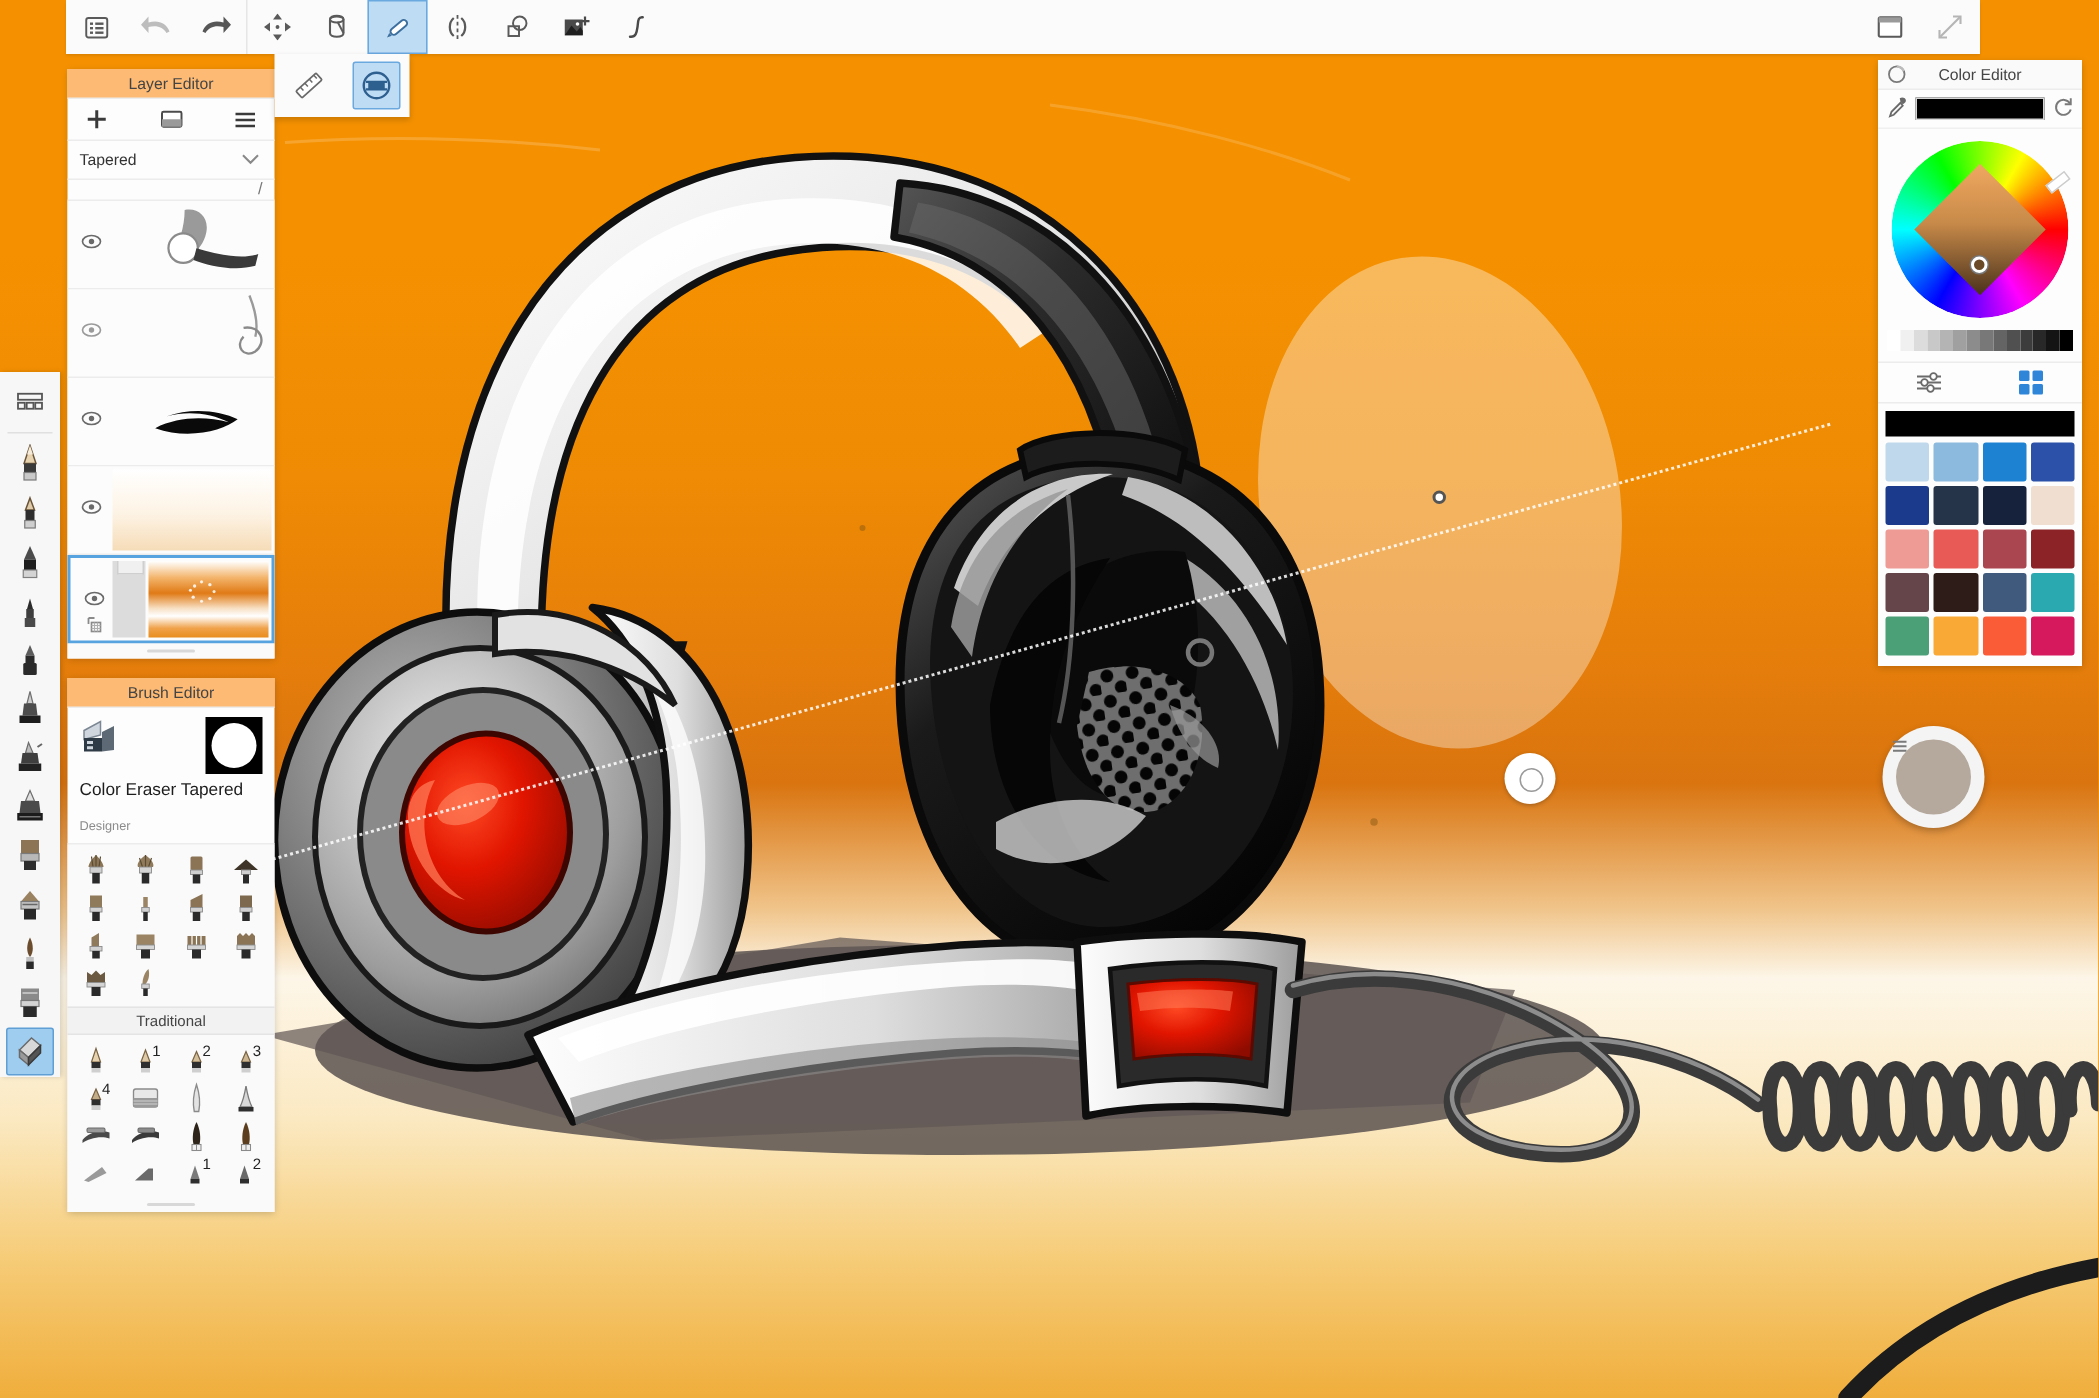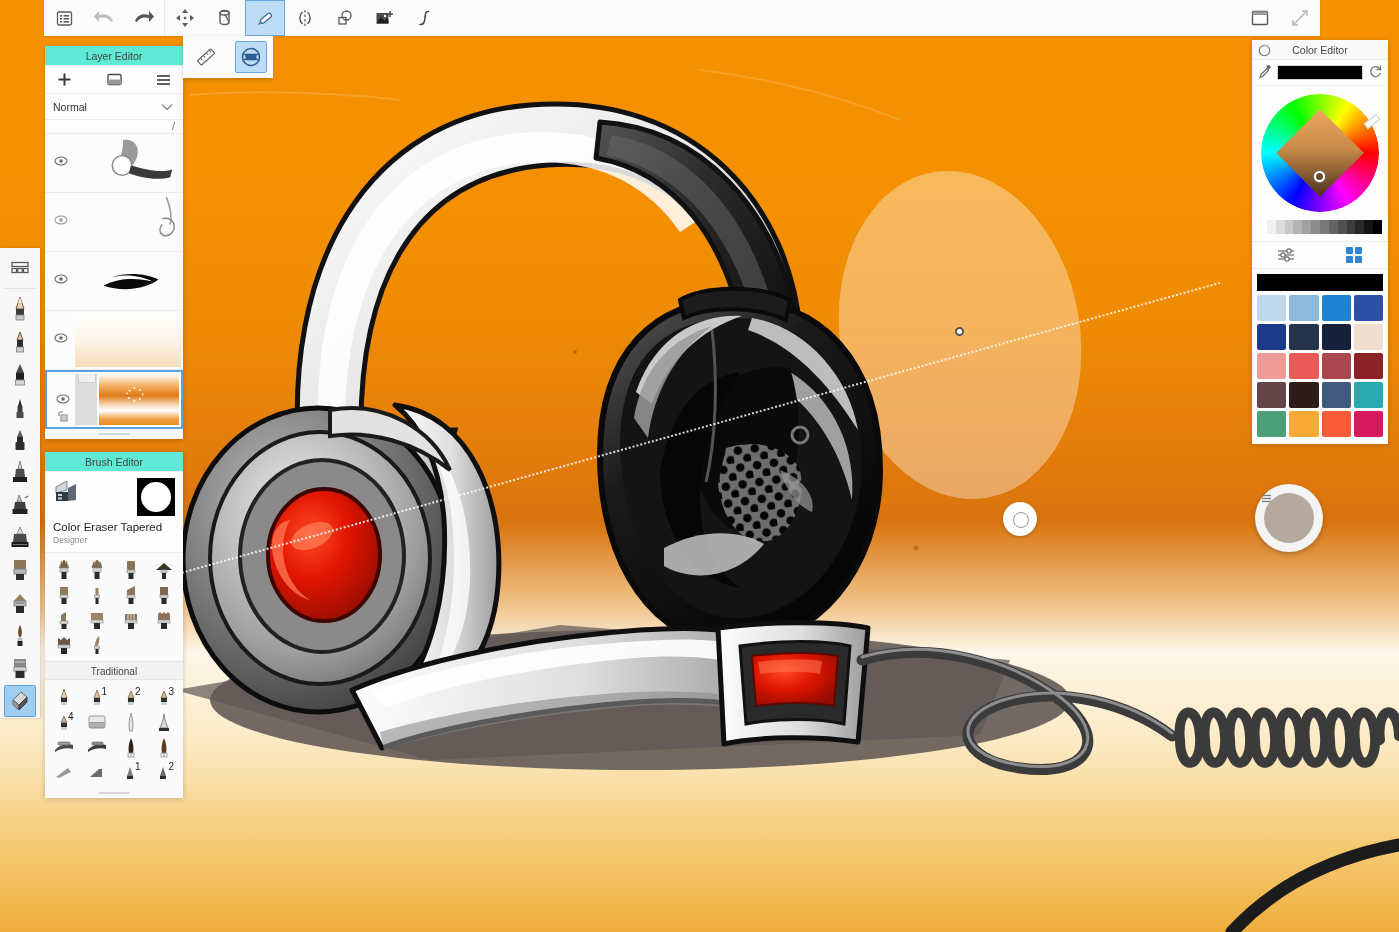--- a/index.html
+++ b/index.html
@@ -99,21 +99,21 @@
   
   #layerpanel {
     position: absolute; left: 45px; top: 46px; width: 138px;
     background: #fdfdfd;
     box-shadow: 0 1px 5px rgba(0,0,0,0.2);
     z-index: 30;
     font-size: 10px; color: #333;
   }
   .panel-title {
     height: 20px; line-height: 20px; text-align: center;
-    font-size: 10.5px; color: #444; background: #5eead4;
+    font-size: 10.5px; color: #444; background: #fdba74;
     border-bottom: 1px solid #ececec;
   }
   .layer-tools {
     height: 28px; display: flex; align-items: center;
     justify-content: space-between; padding: 0 12px;
     border-bottom: 1px solid #ececec;
   }
   .layer-tools > div { cursor: pointer; display:flex; align-items:center; }
   .blend-row {
     height: 26px; display: flex; align-items: center;
@@ -164,21 +164,21 @@
   .brush-head {
     padding: 6px 8px 7px 8px; border-bottom: 1px solid #ececec; position: relative;
   }
   .brush-head-icons { display: flex; justify-content: space-between; align-items: flex-start; }
   .brush-preview {
     width: 38px; height: 38px; background: #000;
     display: flex; align-items: center; justify-content: center;
   }
   .brush-preview i { display:block; width: 30px; height: 30px; border-radius: 50%; background: #fff; }
   .brush-name { font-size: 11.5px; color: #1d1d1d; margin-top: 5px; line-height: 1.15; }
-  .brush-author { font-size: 8.5px; color: #8b8b8b; margin-top: 1px; }
+  .brush-author { font-size: 8.5px; color: #8b8b8b; margin-top: 11px; }
   .brush-grid {
     display: grid; grid-template-columns: repeat(4, 1fr);
     padding: 4px 2px 4px 2px;
     background: #fafafa;
   }
   .brush-cell {
     height: 25px; display: flex; align-items: center; justify-content: center;
     cursor: pointer; position: relative;
   }
   .brush-cell .num {
@@ -664,21 +664,21 @@
       <svg width="15" height="12" viewBox="0 0 15 12">
           <g stroke="#3a3a3a" stroke-width="1.6">
             <line x1="1" y1="2" x2="14" y2="2"></line>
             <line x1="1" y1="6" x2="14" y2="6"></line>
             <line x1="1" y1="10" x2="14" y2="10"></line>
           </g>
         </svg>
     </div>
   </div>
   <div class="blend-row">
-    <span>Normal</span>
+    <span>Tapered</span>
     <span>
       <svg width="12" height="8" viewBox="0 0 12 8">
           <path d="M1 1.5 L6 6.5 L11 1.5" fill="none" stroke="#8a8a8a" stroke-width="1.4"></path>
         </svg>
     </span>
   </div>
   <div class="opacity-row">
     <span class="slash">/</span>
   </div>
 

